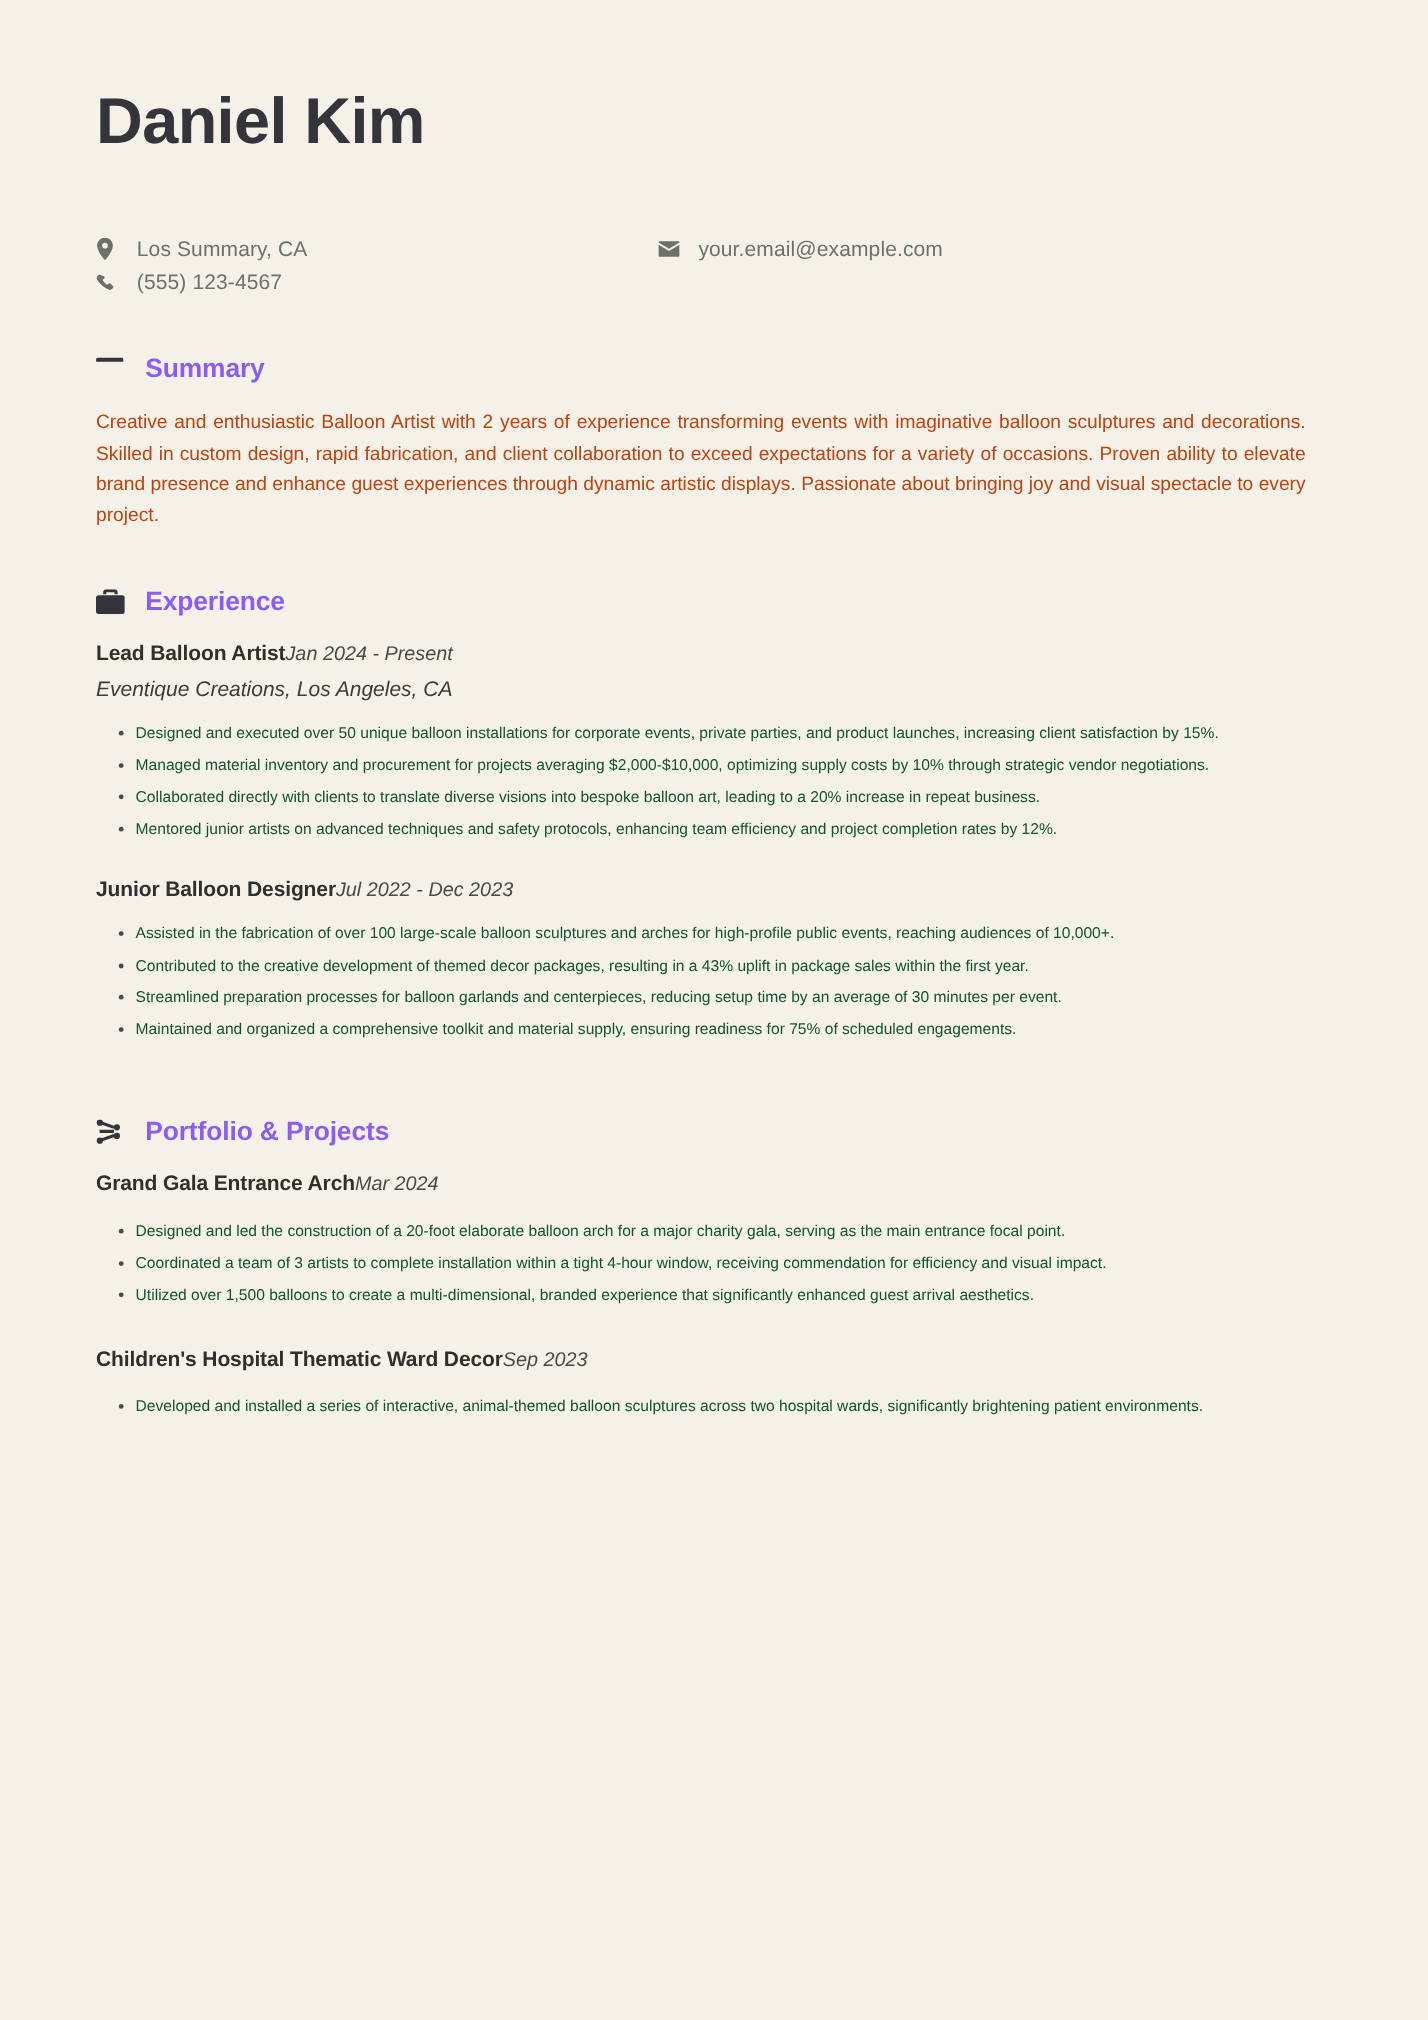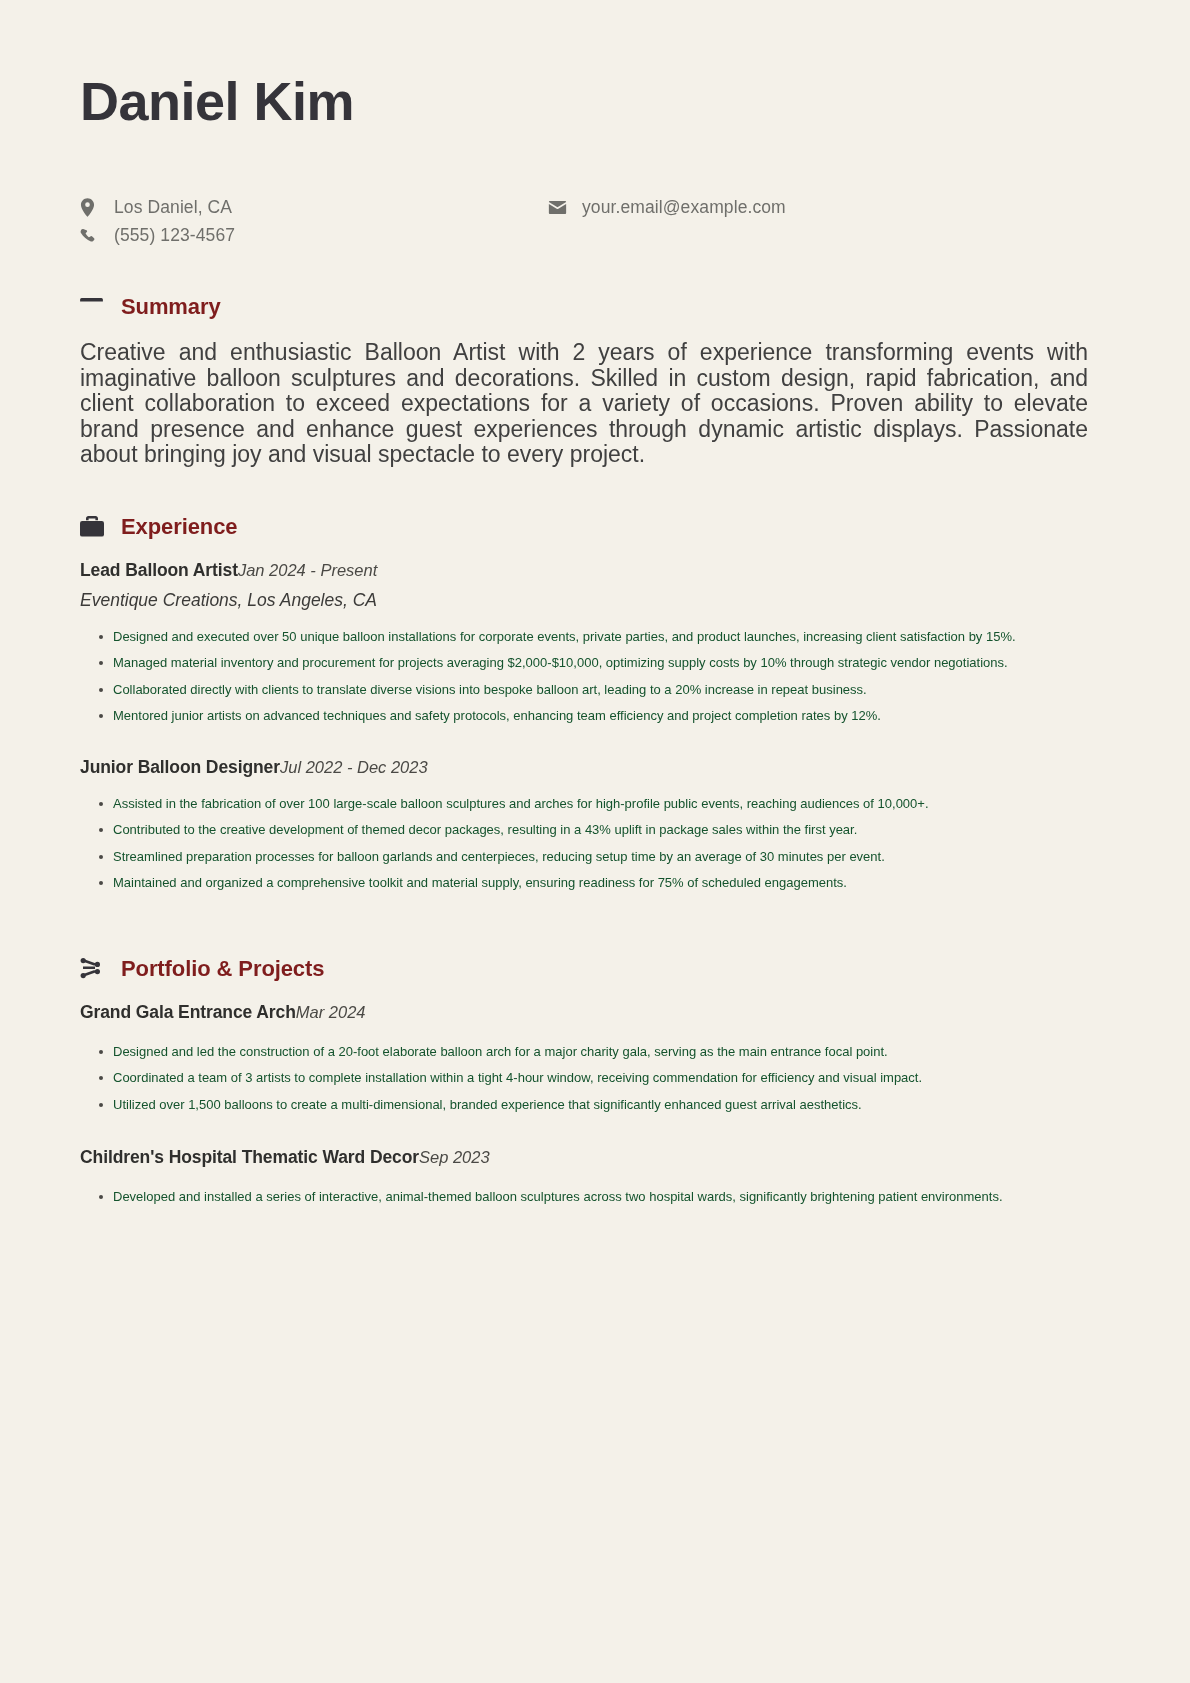--- a/index.html
+++ b/index.html
@@ -79,30 +79,30 @@
   .section-icon {
     width: 30px;
     min-width: 30px;
     display: flex;
     align-items: center;
     color: #35343a;
   }
   .section-title {
     font-size: 22px;
     font-weight: 700;
-    color: #7f1d1d;
+    color: #8b5cf6;
     letter-spacing: -0.1px;
     padding-left: 11px;
   }
 
   
   .summary-text {
-    font-size: 23px;
+    font-size: 16px;
     line-height: 25.5px;
-    color: #404040;
+    color: #c2410c;
     text-align: justify;
     margin: 0;
     padding-right: 2px;
   }
 
   
   .entry { margin-bottom: 4px; }
   .entry + .entry { margin-top: 28px; }
 
   .entry-top {
@@ -165,21 +165,21 @@
   <h1 class="name">Daniel Kim</h1>
 
   <div class="contact-block">
     <div class="contact-col left">
       <div class="contact-row">
         <span class="contact-icon">
           <svg width="15" height="19" viewBox="0 0 16 20" fill="currentColor">
             <path d="M8 0C4.13 0 1 3.13 1 7c0 5.25 7 13 7 13s7-7.75 7-13c0-3.87-3.13-7-7-7zm0 9.5A2.5 2.5 0 1 1 8 4.5a2.5 2.5 0 0 1 0 5z"></path>
           </svg>
         </span>
-        <span class="contact-text">Los Daniel, CA</span>
+        <span class="contact-text">Los Summary, CA</span>
       </div>
       <div class="contact-row">
         <span class="contact-icon">
           <svg width="16" height="16" viewBox="0 0 20 20" fill="currentColor">
             <path d="M4.1 1.3C3.3.9 2.3 1.2 1.8 2L1 3.5c-.5.9-.4 2 .2 2.9 1.5 2.3 3.3 4.4 5.4 6.2 2.1 1.8 4.5 3.2 7 4.2 1 .4 2.1.1 2.8-.6l1.2-1.2c.6-.6.6-1.6 0-2.2l-2.3-2.3a1.5 1.5 0 0 0-1.9-.2l-1.5 1c-.4.3-.9.2-1.3-.1a18 18 0 0 1-3.4-3.9c-.3-.4-.2-.9.1-1.2l1.2-1.1c.5-.5.6-1.3.2-1.9L4.1 1.3z"></path>
           </svg>
         </span>
         <span class="contact-text">(555) 123-4567</span>
       </div>
     </div>

